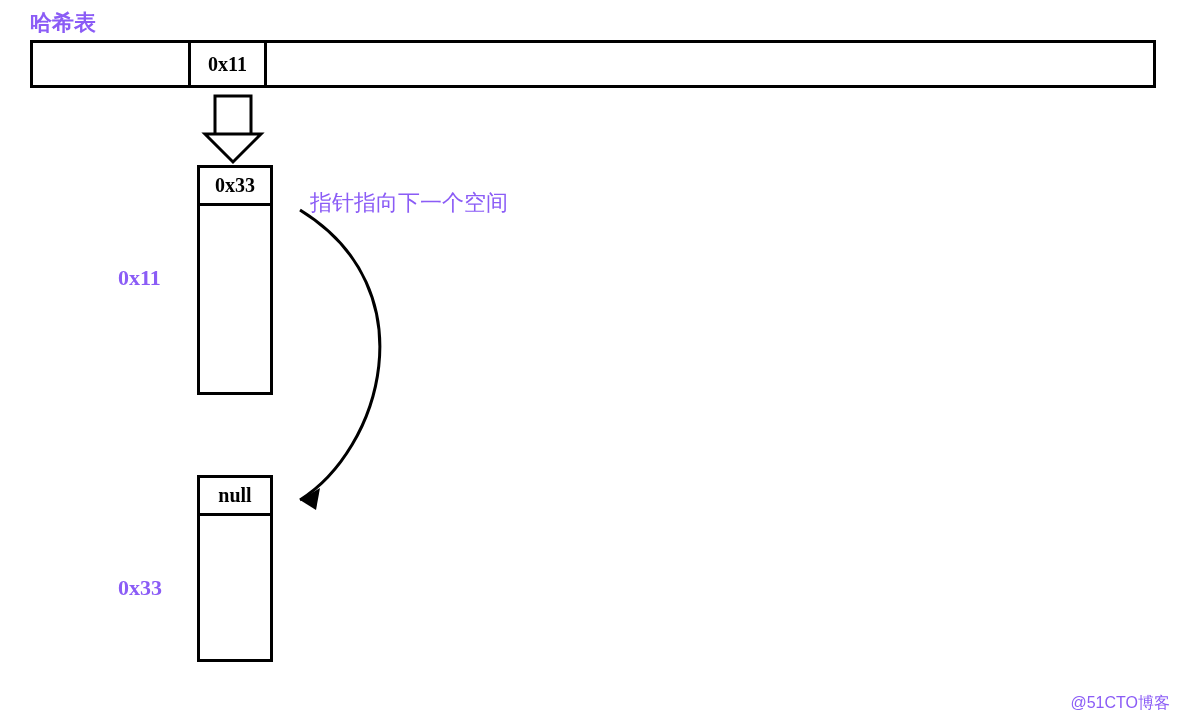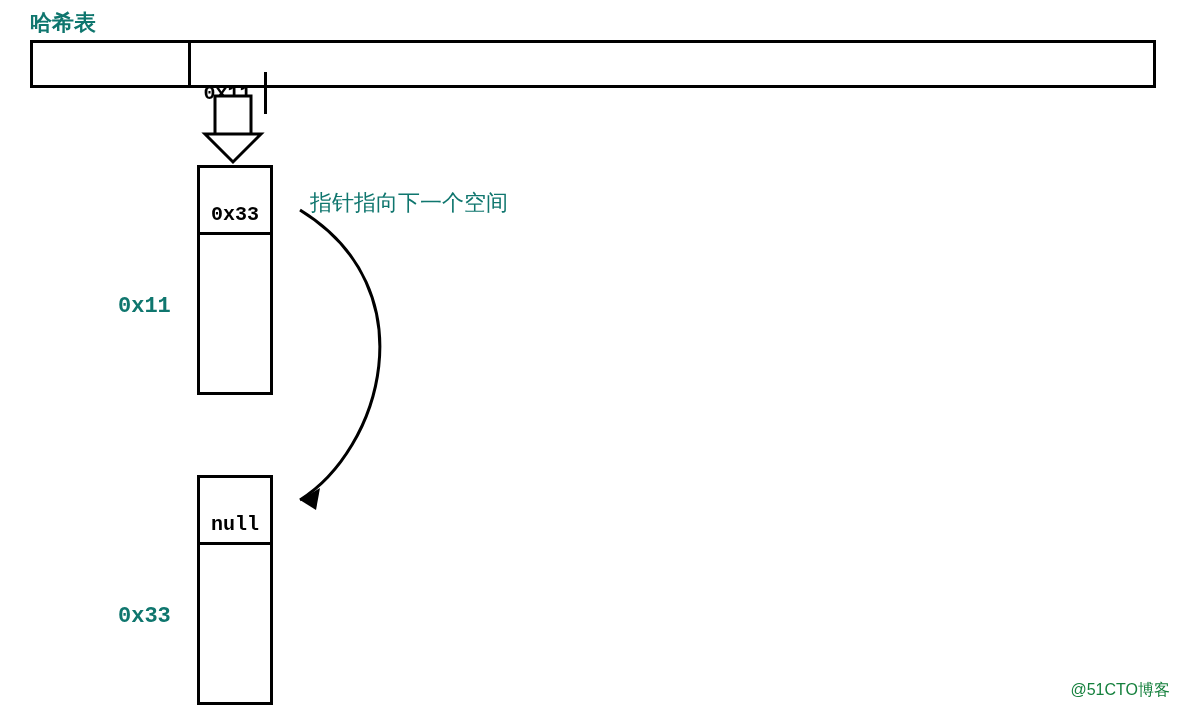--- a/index.html
+++ b/index.html
@@ -6,29 +6,28 @@
     margin: 0;
     padding: 0;
     width: 1184px;
     height: 714px;
     background: #ffffff;
     font-family: "Microsoft YaHei", "SimHei", sans-serif;
     position: relative;
     overflow: hidden;
   }
   .mono {
-    font-family: Liberation Mono, monospace;
+    font-family: Liberation Serif, serif;
     font-weight: bold;
-    margin-top: 29px;
   }
   .label {
     position: absolute;
     font-size: 22px;
     font-weight: bold;
-    color: #0f766e;
+    color: #8b5cf6;
   }
   .hash-table {
     position: absolute;
     left: 30px;
     top: 40px;
     width: 1126px;
     height: 48px;
     border: 3px solid #000;
     box-sizing: border-box;
     display: flex;
@@ -67,23 +66,23 @@
     border-bottom: 3px solid #000;
     box-sizing: border-box;
     display: flex;
     align-items: center;
     justify-content: center;
     font-size: 20px;
   }
   .watermark {
     position: absolute;
     right: 14px;
-    bottom: 13px;
+    bottom: 0;
     font-size: 16px;
-    color: #15803d;
+    color: #8b5cf6;
     font-family: sans-serif;
     margin-top: 24px;
   }
   svg.overlay {
     position: absolute;
     left: 0;
     top: 0;
     width: 1184px;
     height: 714px;
     pointer-events: none;
@@ -100,21 +99,21 @@
   <div class="slot-rest"></div>
 </div>
 
 <div class="node-box" style="left:197px; top:165px; height:230px;">
   <div class="node-header mono">0x33</div>
 </div>
 <div class="label mono" style="left:118px; top:265px; font-size:22px;">0x11</div>
 
 <div class="label" style="left:310px; top:188px; font-weight:normal;">指针指向下一个空间</div>
 
-<div class="node-box" style="left:197px; top:475px; height:230px;">
+<div class="node-box" style="left:197px; top:475px; height:187px;">
   <div class="node-header mono">null</div>
 </div>
 <div class="label mono" style="left:118px; top:575px; font-size:22px;">0x33</div>
 
 <svg class="overlay" viewBox="0 0 1184 714">
 
   <g>
 
     <rect x="215" y="96" width="36" height="40" fill="#fff" stroke="#000" stroke-width="3"></rect>
 

